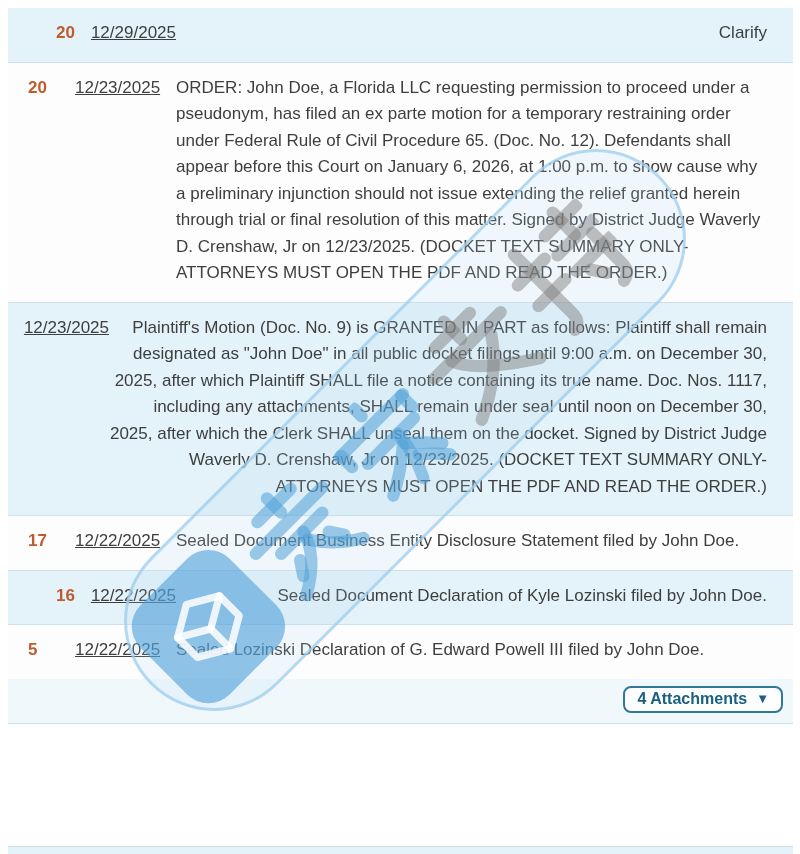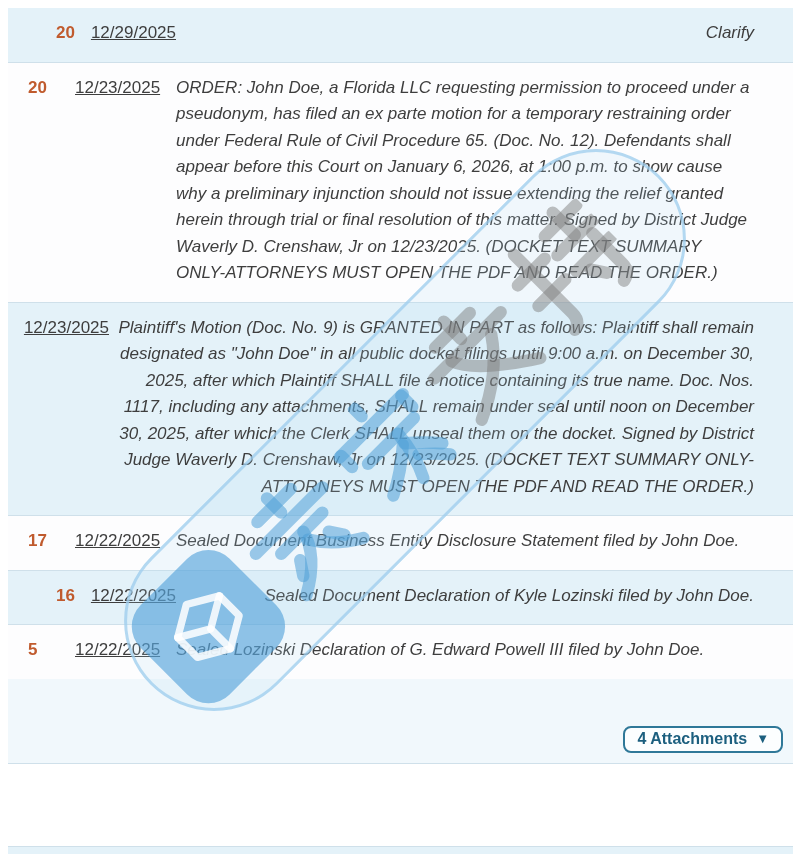--- a/index.html
+++ b/index.html
@@ -23,37 +23,36 @@
     display: flex;
     padding: 12px 0 15px 0;
   }
   .cell { font-size: 17px; line-height: 26.5px; color: #3e3e3e; }
   .num {
     width: 67px; box-sizing: border-box; padding-left: 20px;
     color: #c05b2e; font-weight: bold;
     cursor: pointer; flex: none;
   }
   .date { width: 101px; flex: none; text-decoration: underline; }
-  .desc { flex: 1 1 auto; padding-right: 39px; font-style: italic; }
+  .desc { flex: 1 1 auto; padding-right: 26px; }
   .attach-strip {
     background: #f1f8fc;
     text-align: right;
     padding: 7px 10px 10px 10px;
   }
   .attach-btn {
     display: inline-flex; align-items: center; gap: 9px;
     background: #fcfeff;
     border: 2px solid #2f7898;
     border-radius: 8px;
     color: #1c5f7f;
     font-family: "Liberation Sans", sans-serif;
     font-size: 16px; font-weight: bold;
     padding: 2px 12px 3px 12px;
     cursor: pointer;
-    margin-top: 40px;
   }
   .attach-btn .arrow { font-size: 13px; line-height: 1; }
   .bottom-strip {
     position: absolute;
     left: 8px; right: 7px; bottom: 0; height: 7px;
     background: #e4f2f9;
     border-top: 1px solid #cfe0ea;
     z-index: 2;
   }
   

